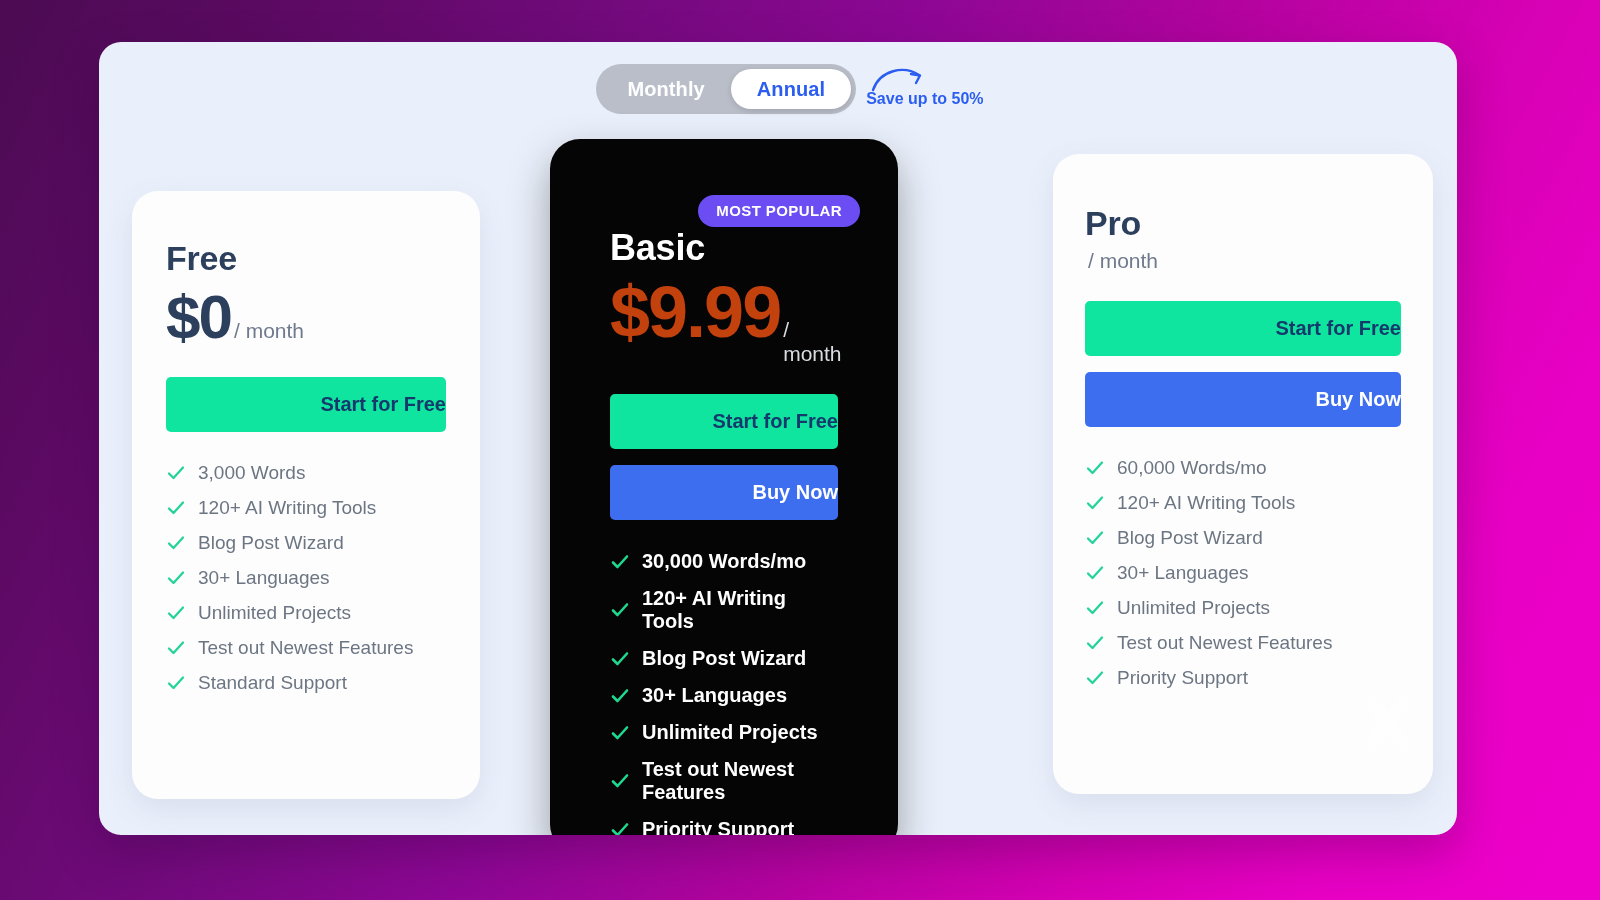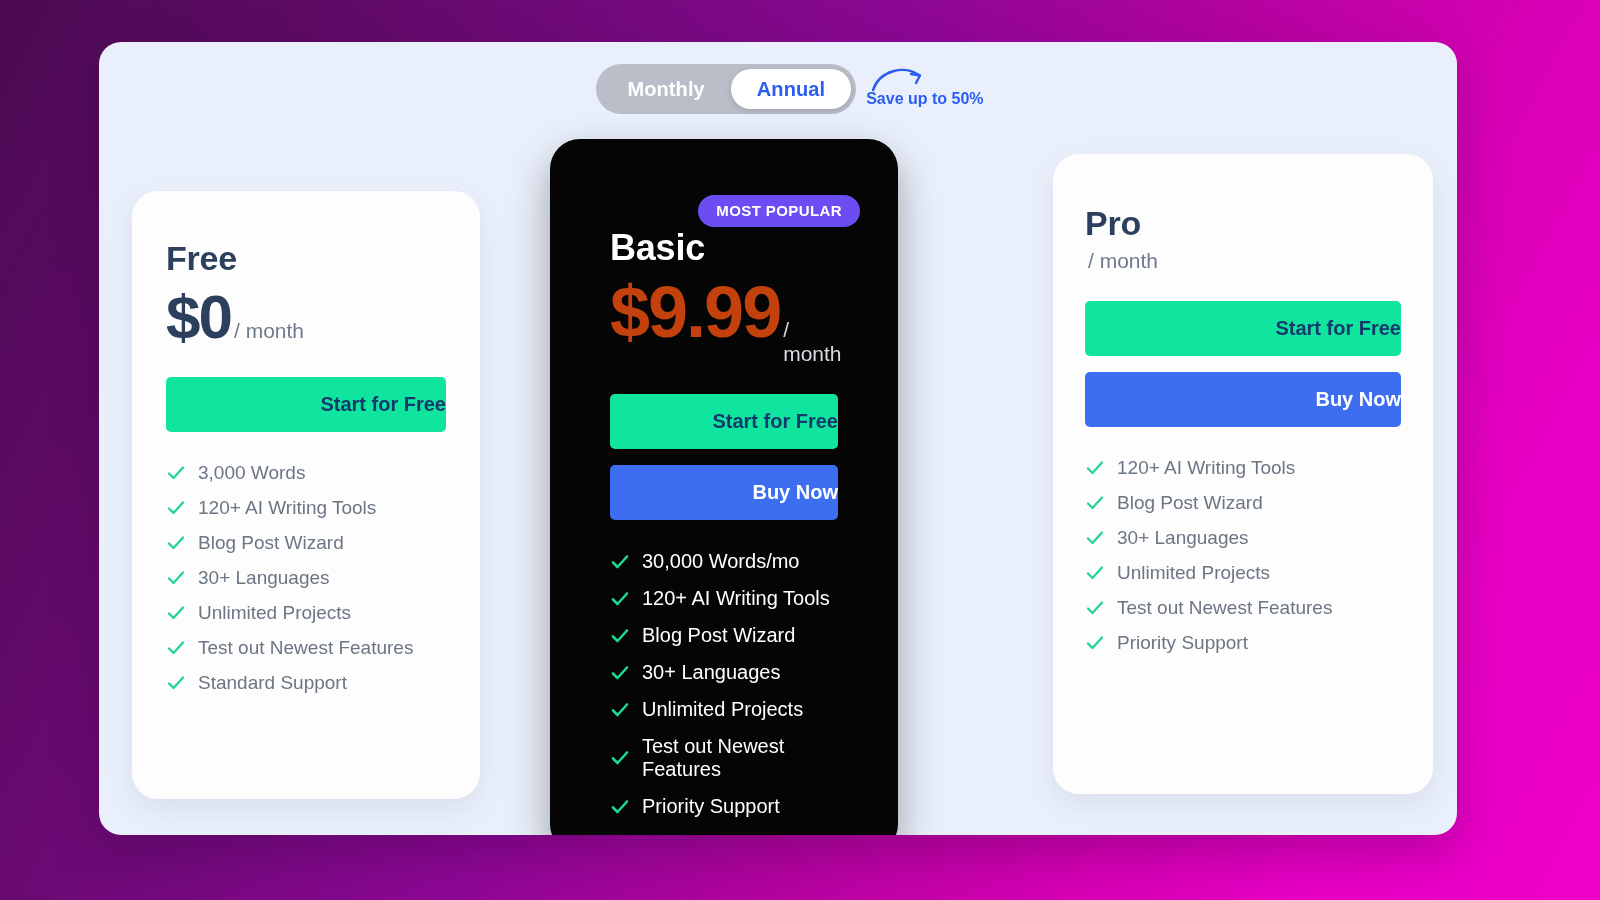--- a/index.html
+++ b/index.html
@@ -202,21 +202,21 @@
   .mt-buy    { margin-top: 16px; }
 
   .features { list-style: none; margin-top: 30px; }
   .feature {
     display: flex;
     align-items: center;
     margin-bottom: 13px;
     font-size: 19px;
     color: #6c7683;
   }
-  .card-basic .feature { color: #ffffff; font-weight: normal; font-size: 20px; margin-bottom: 14px; }
+  .card-basic .feature { color: #ffffff; font-weight: bold; font-size: 20px; margin-bottom: 14px; }
   .check {
     flex: 0 0 auto;
     width: 20px;
     height: 20px;
     margin-right: 12px;
     display: inline-flex;
     align-items: center;
     justify-content: center;
   }
 </style>
@@ -390,20 +390,28 @@
       </div>
       <button class="btn btn-green mt-start">Start for Free</button>
       <button class="btn btn-blue mt-buy">Buy Now</button>
       <ul class="features">
         <li class="feature">
           <span class="check">
             <svg width="20" height="20" viewBox="0 0 20 20">
                 <path d="M3 10.5 L7.5 15 L17 4.5" fill="none" stroke="#25d39a" stroke-width="2.3" stroke-linecap="round" stroke-linejoin="round"></path>
               </svg>
           </span>
+          <span>60,000 Words/mo</span>
+        </li>
+        <li class="feature">
+          <span class="check">
+            <svg width="20" height="20" viewBox="0 0 20 20">
+                <path d="M3 10.5 L7.5 15 L17 4.5" fill="none" stroke="#25d39a" stroke-width="2.3" stroke-linecap="round" stroke-linejoin="round"></path>
+              </svg>
+          </span>
           <span>120+ AI Writing Tools</span>
         </li>
         <li class="feature">
           <span class="check">
             <svg width="20" height="20" viewBox="0 0 20 20">
                 <path d="M3 10.5 L7.5 15 L17 4.5" fill="none" stroke="#25d39a" stroke-width="2.3" stroke-linecap="round" stroke-linejoin="round"></path>
               </svg>
           </span>
           <span>Blog Post Wizard</span>
         </li>

